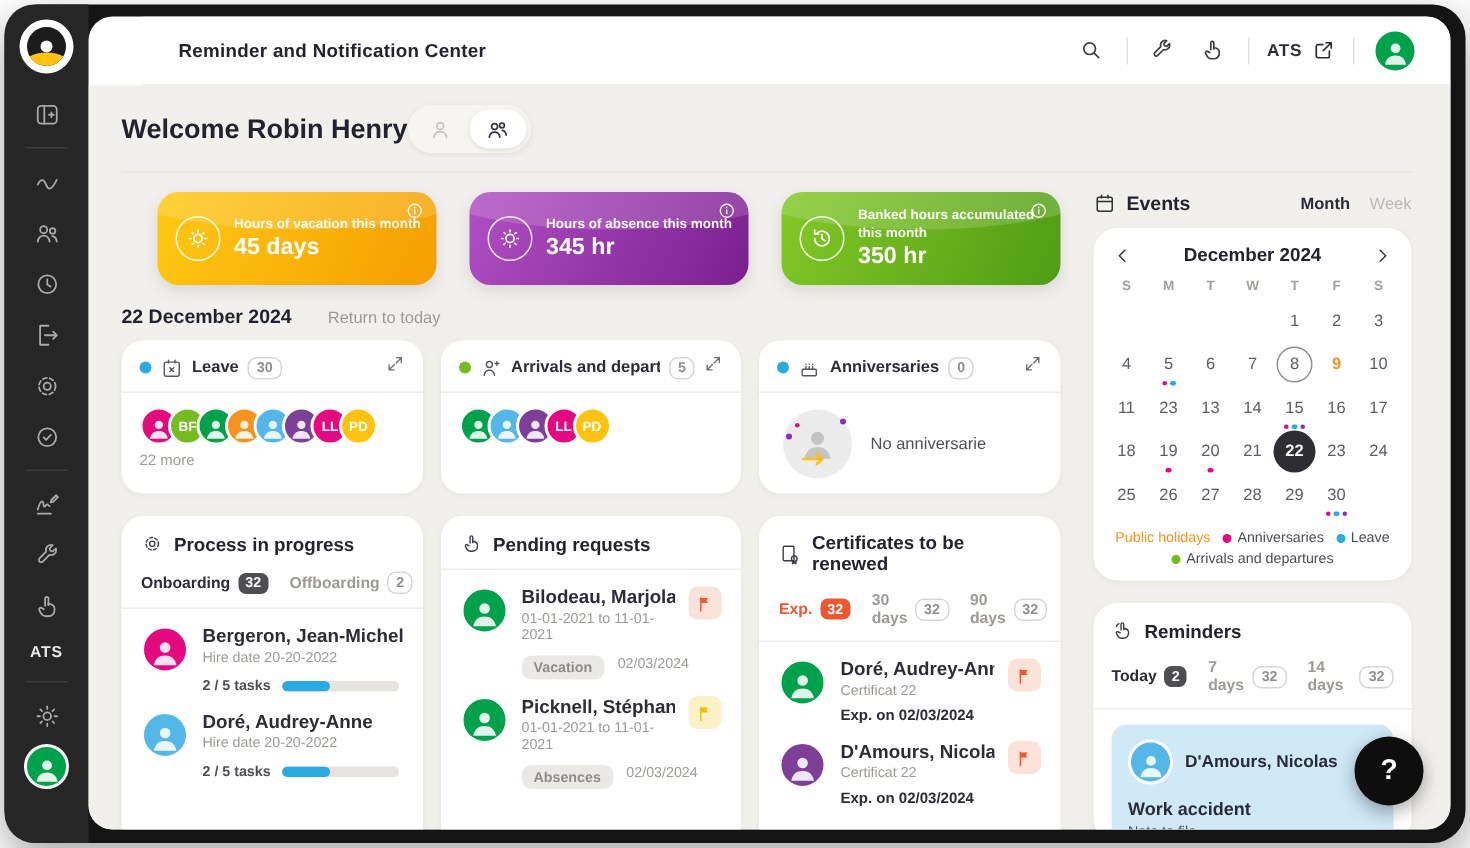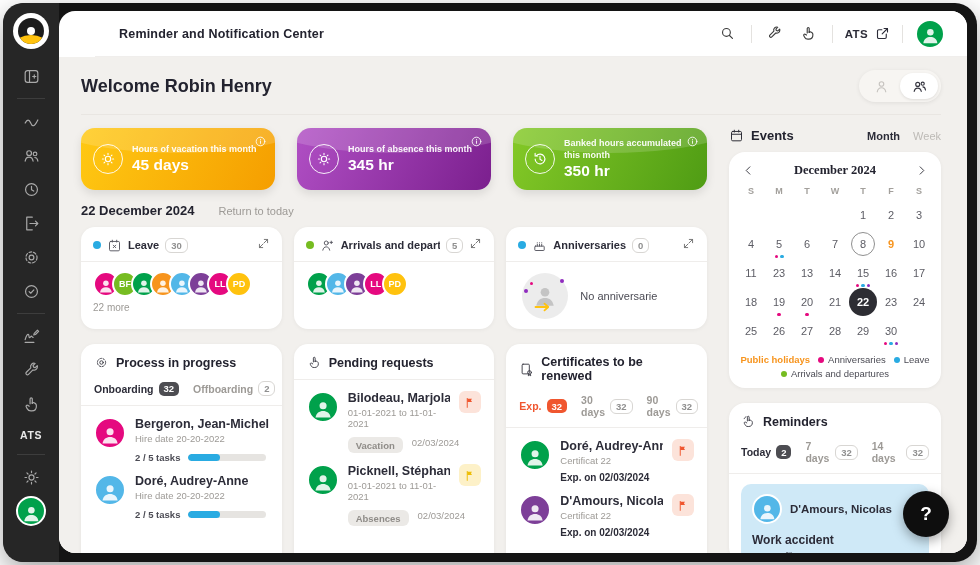--- a/index.html
+++ b/index.html
@@ -28,35 +28,35 @@
   .tb-div { width:1px; height:18px; background:#e4e2df; }
   .tb-ats { display:flex; align-items:center; gap:7px; font-size:11.5px; font-weight:700; color:#2c2c38; cursor:pointer; letter-spacing:.4px; }
 
   .avatar { border-radius:50%; border:2px solid #fff; display:flex; align-items:center; justify-content:center; color:#fff; font-weight:700; flex:none; overflow:hidden; }
   .avatar svg { width:72%; height:72%; margin-top:18%; }
   .avatars { display:flex; }
   .avatars .avatar { margin-left:-7px; }
   .avatars .avatar:first-child { margin-left:0; }
 
   .content { flex:1; background:#f2f0ed; padding:13px 26px 0 22px; overflow:hidden; position:relative; }
-  .welcome-row { display:flex; align-items:center; justify-content:space-between; padding-bottom:12px; border-bottom:1px solid #e9e6e2; }
+  .welcome-row { display:flex; align-items:center; padding-bottom:12px; border-bottom:1px solid #e9e6e2; }
   .welcome { font-size:18px; font-weight:700; color:#23232f; }
   .view-toggle { display:flex; background:#f7f5f2; border-radius:17px; padding:3px; box-shadow:0 1px 4px rgba(0,0,0,.08); }
   .seg { width:38px; height:26px; display:flex; align-items:center; justify-content:center; border-radius:13px; cursor:pointer; }
   .seg svg { width:17px; height:17px; fill:none; stroke-width:1.6; stroke-linecap:round; stroke-linejoin:round; }
   .seg.inactive svg { stroke:#c7c4c0; }
   .seg.active { background:#fff; box-shadow:0 1px 3px rgba(0,0,0,.10); }
   .seg.active svg { stroke:#35353f; }
 
   .cols { display:flex; gap:22px; margin-top:13px; }
   .left { flex:1; min-width:0; }
   .right { width:212px; flex:none; }
 
   
-  .stats { display:flex; gap:22px; }
+  .stats { display:flex; gap:22px;margin-left:24px; }
   .stat { flex:1; height:62px; border-radius:14px; position:relative; display:flex; align-items:center; padding:0 10px 0 12px; color:#fff; overflow:hidden; cursor:pointer; box-shadow:0 4px 10px rgba(0,0,0,.10); }
   .stat::after { content:""; position:absolute; left:-30%; top:-110%; width:160%; height:150%; background:rgba(255,255,255,.16); border-radius:50%; }
   .stat-icon { width:30px; height:30px; border-radius:50%; border:1.4px solid rgba(255,255,255,.9); display:flex; align-items:center; justify-content:center; flex:none; z-index:1; }
   .stat-icon svg { width:18px; height:18px; stroke:#fff; fill:none; stroke-width:1.5; stroke-linecap:round; }
   .stat-text { margin-left:9px; z-index:1; min-width:0; }
   .stat-label { font-size:9px; font-weight:600; opacity:.95; line-height:1.25; }
   .stat-value { font-size:15.5px; font-weight:700; margin-top:1px; }
   .stat-info { position:absolute; top:6px; right:8px; width:13px; height:13px; z-index:2; cursor:pointer; }
   .stat-info svg { width:13px; height:13px; stroke:#fff; fill:none; stroke-width:1.6; stroke-linecap:round; }
 
@@ -116,36 +116,36 @@
   .exp { font-size:10px; font-weight:700; color:#2c2c38; margin-top:6px; }
 
   
   .ev-head { display:flex; align-items:center; }
   .ev-title { display:flex; align-items:center; gap:7px; font-size:13px; font-weight:700; color:#23232f; }
   .ev-title svg { width:15px; height:15px; stroke:#2f2f38; fill:none; stroke-width:1.6; stroke-linecap:round; }
   .ev-views { margin-left:auto; font-size:11px; }
   .ev-month { font-weight:700; color:#2c2c38; cursor:pointer; }
   .ev-week { color:#bdbab6; margin-left:10px; cursor:pointer; }
   .cal-card { margin-top:9px; padding:11px 8px 9px; border-radius:16px; }
-  .cal-nav { display:flex; align-items:center; padding:0 6px;font-family:Liberation Serif, serif; }
+  .cal-nav { display:flex; align-items:center; padding:0 6px; }
   .cal-month { flex:1; text-align:center; font-size:12.5px; font-weight:700; color:#23232f; }
   .cal-nav svg { width:11px; height:11px; stroke:#2f2f38; fill:none; stroke-width:2; stroke-linecap:round; stroke-linejoin:round; cursor:pointer; }
   .cal-grid { display:grid; grid-template-columns:repeat(7,1fr); margin-top:8px; row-gap:3px; }
   .cal-dh { text-align:center; font-size:9px; color:#a3a09c; font-weight:600; padding-bottom:3px; }
   .cal-cell { height:26px; display:flex; align-items:center; justify-content:center; position:relative; cursor:pointer; }
   .cal-num { font-size:11px; color:#5c5c64; width:24px; height:24px; display:flex; align-items:center; justify-content:center; border-radius:50%; }
   .cal-num.outlined { border:1px solid #8f8f8f; }
   .cal-num.selected { background:#2d2d33; color:#fff; font-weight:700; width:28px; height:28px; }
   .cal-num.holiday { color:#f7941d; font-weight:700; }
   .cal-dots { position:absolute; bottom:-1px; display:flex; gap:2px; }
   .cal-dots i { width:3.5px; height:3.5px; border-radius:50%; display:block; }
   .legend { margin-top:10px; display:flex; flex-wrap:wrap; justify-content:center; column-gap:8px; row-gap:3px; font-size:9.5px; color:#4c4c55; }
   .lg-item { display:flex; align-items:center; gap:4px; white-space:nowrap; }
   .lg-item i { width:6px; height:6px; border-radius:50%; display:block; }
-  .lg-text { font-weight:700; }
+  .lg-text { font-weight:400; }
 
   .rem-card { margin-top:15px; padding:11px 12px; border-radius:16px; height:160px; overflow:hidden; }
   .rem-item { background:#cfe9f7; border-radius:10px; padding:10px 11px; margin-top:10px; }
   .rem-top { display:flex; align-items:center; gap:8px; }
   .rem-name { font-size:11.5px; font-weight:600; color:#2c2c38; }
   .rem-sub1 { font-size:12px; font-weight:700; color:#2c2c38; margin-top:9px; }
   .rem-sub2 { font-size:9.5px; color:#4c4c55; margin-top:3px; }
 
   .help-btn { position:absolute; right:18px; bottom:16px; width:46px; height:46px; border-radius:50%; background:#0e0e0e; color:#fff; display:flex; align-items:center; justify-content:center; font-size:19px; font-weight:700; cursor:pointer; box-shadow:0 4px 12px rgba(0,0,0,.35); z-index:10; }
 </style>

